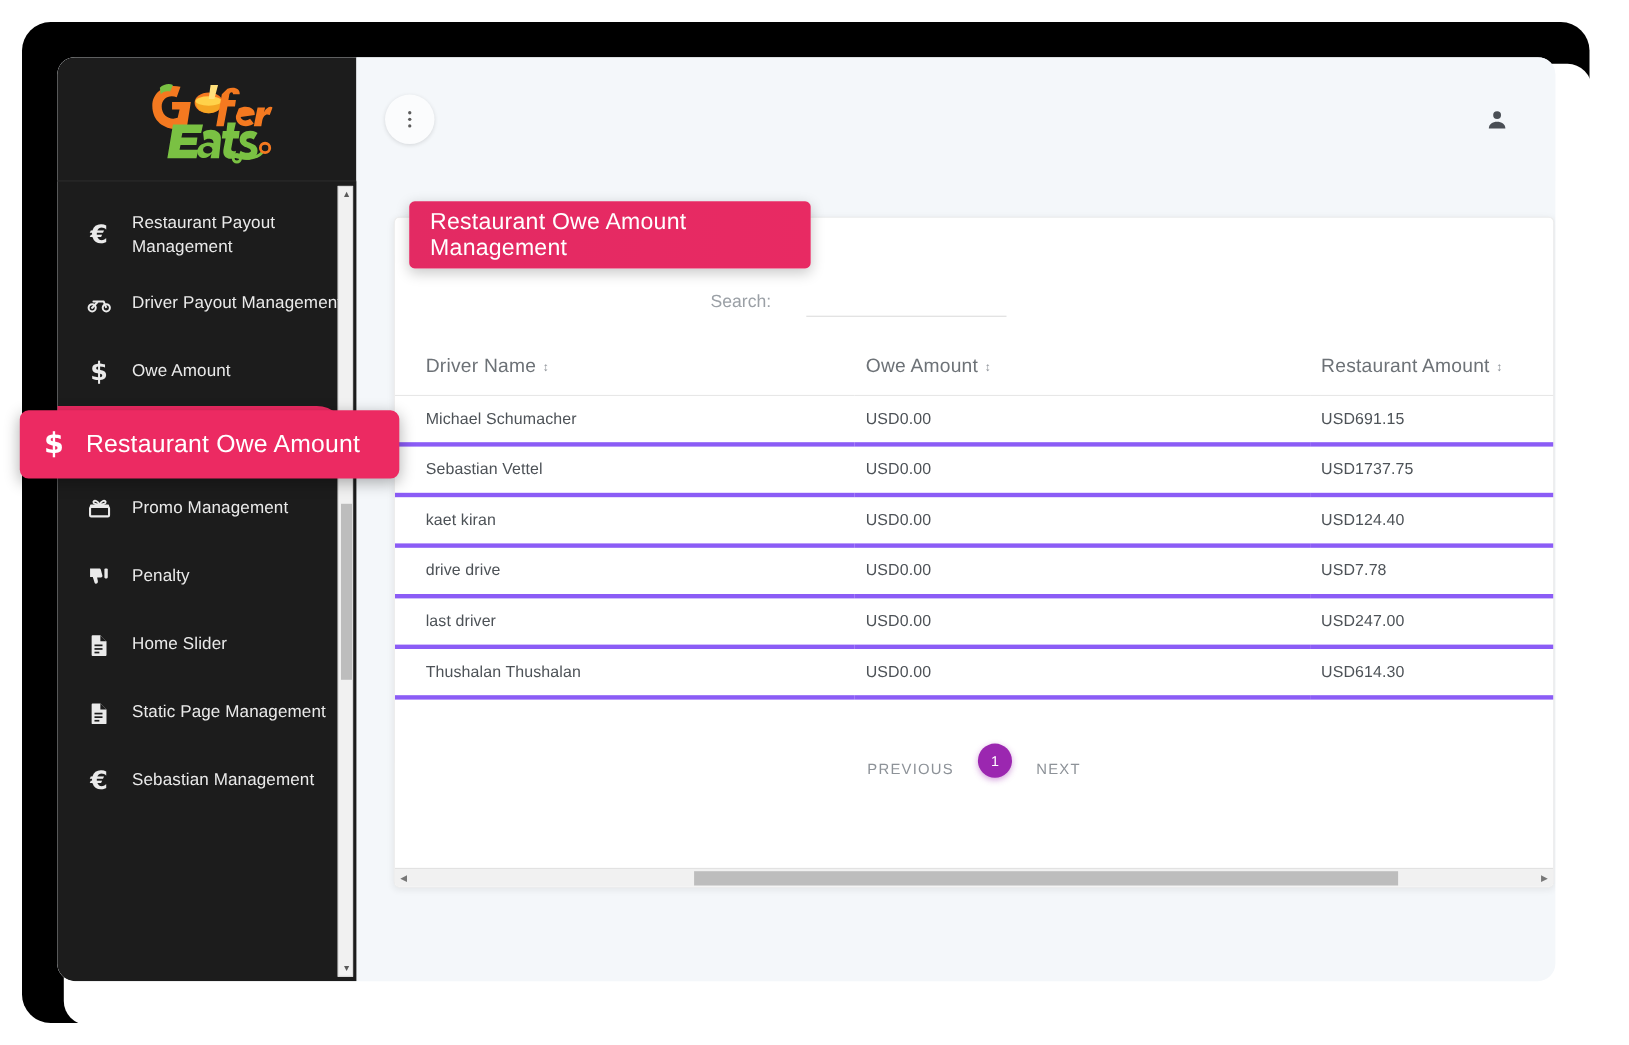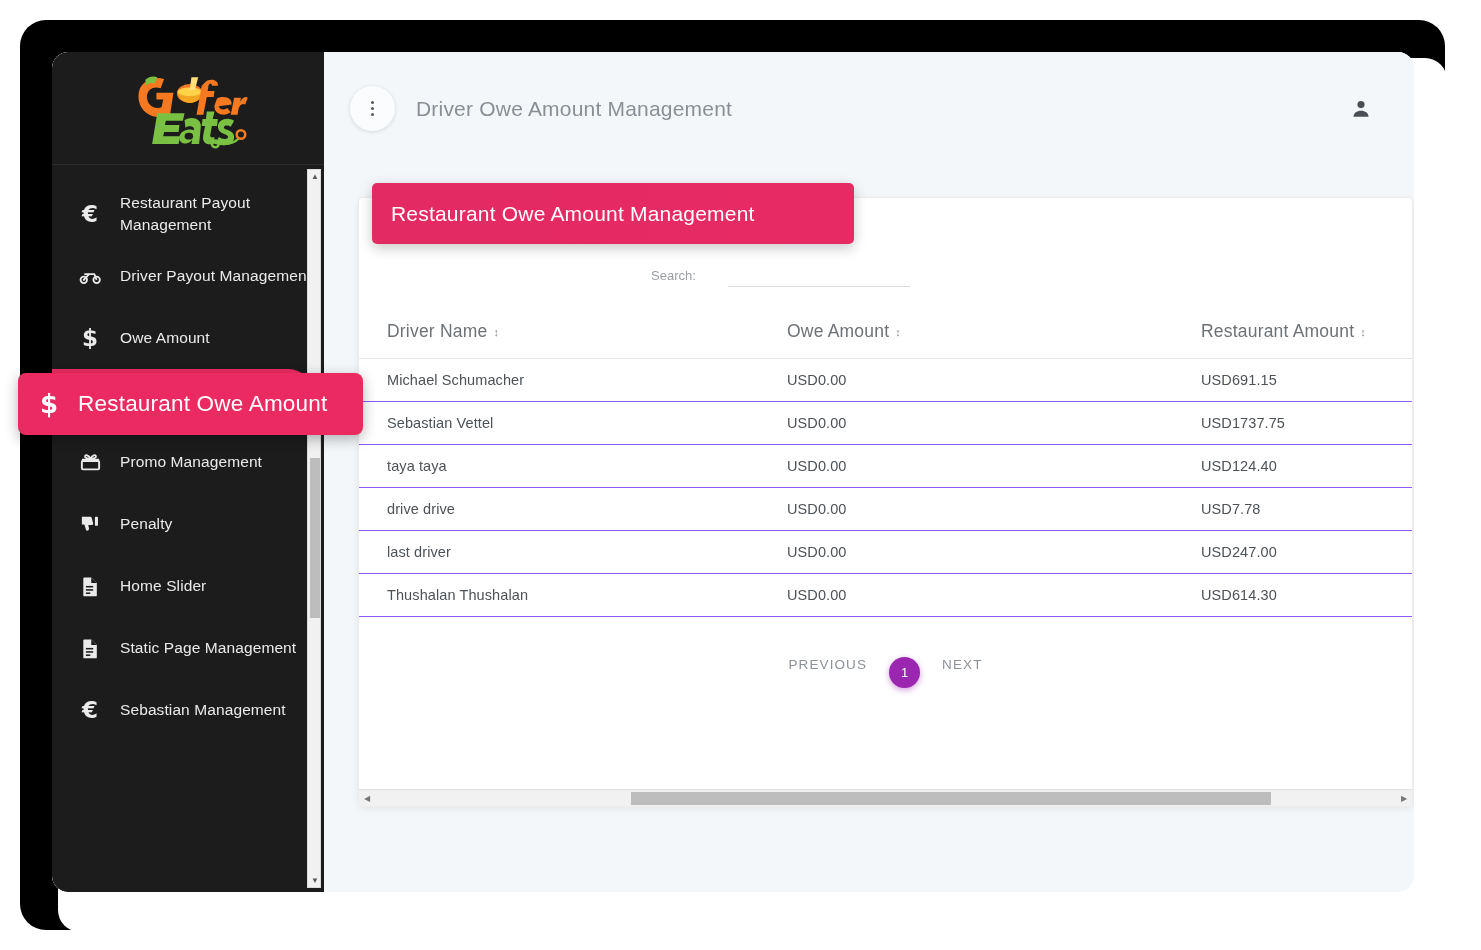--- a/index.html
+++ b/index.html
@@ -166,21 +166,21 @@
     overflow: hidden;
   }
 
   #search-row {
     display: flex;
     align-items: flex-end;
     justify-content: center;
     padding-top: 68px;
     padding-right: 210px;
   }
-  #search-label { font-size: 13px; color: #9ba0a6; padding-bottom: 4px; }
+  #search-label { font-size: 16px; color: #9ba0a6; padding-bottom: 4px; }
   #search-input {
     margin-left: 32px;
     width: 182px;
     border: none;
     border-bottom: 1px solid #dcdcdc;
     outline: none;
     font-size: 14px;
     font-family: "Liberation Sans", sans-serif;
     color: #444;
     padding: 2px 0;
@@ -201,40 +201,40 @@
     color: #6d7277;
     padding: 6px 10px 16px 10px;
     border-bottom: 1px solid #e7e7e7;
     letter-spacing: .2px;
   }
   #data-table th:first-child { padding-left: 28px; }
   #data-table td {
     font-size: 14.5px;
     color: #4d5257;
     padding: 13px 10px;
-    border-bottom: 1px solid #8b5cf6;
+    border-bottom: 4px solid #8b5cf6;
     letter-spacing: .1px;
   }
   #data-table td:first-child { padding-left: 28px; }
   .sort-caret {
     display: inline-block;
     margin-left: 6px;
     font-size: 11px;
     color: #8d9298;
     cursor: pointer;
     transform: translateY(-1px);
   }
   .col-a { width: 418px; }
   .col-b { width: 414px; }
   .col-c { width: 223px; }
 
   
   #pagination {
     display: flex;
-    align-items: flex-start;
+    align-items: flex-end;
     justify-content: center;
     gap: 22px;
     padding-top: 40px;
   }
   .pg-text {
     font-size: 13.5px;
     letter-spacing: 1.1px;
     color: #8d9298;
     cursor: pointer;
   }
@@ -289,21 +289,21 @@
   #tooltip-sidebar .tt-text {
     color: #ffffff;
     font-size: 22.5px;
     margin-left: 20px;
     letter-spacing: .2px;
   }
 
   #tooltip-card {
     position: absolute;
     left: 372px; top: 183px;
-    width: 482px; height: 61px;
+    width: 365px; height: 61px;
     background: #e62a64;
     background: linear-gradient(90deg,#e32a63 0%,#e82a63 100%);
     border-radius: 5px;
     display: flex;
     align-items: center;
     padding-left: 19px;
     box-shadow: 0 4px 13px rgba(0,0,0,.22);
     z-index: 40;
   }
   #tooltip-card .tt-text {
@@ -443,21 +443,20 @@
       <div class="sb-arrow" id="sb-arrow-dn">▼</div>
     </div>
   </nav>
 
   <header id="header">
     <div id="kebab-btn">
       <span class="kdot"></span>
       <span class="kdot"></span>
       <span class="kdot"></span>
     </div>
-    <div id="header-title">Driver Owe Amount Management</div>
     <div id="user-icon">
       <svg width="22" height="22" viewBox="0 0 24 24" fill="currentColor">
         <circle cx="12" cy="7.2" r="3.9"></circle>
         <path d="M3.8 20.5c0-4.3 3.7-6.6 8.2-6.6s8.2 2.3 8.2 6.6z"></path>
       </svg>
     </div>
   </header>
 
   <section id="card">
 
@@ -491,21 +490,21 @@
               <td>Michael Schumacher</td>
               <td>USD0.00</td>
               <td>USD691.15</td>
             </tr>
             <tr>
               <td>Sebastian Vettel</td>
               <td>USD0.00</td>
               <td>USD1737.75</td>
             </tr>
             <tr>
-              <td>taya taya</td>
+              <td>kaet kiran</td>
               <td>USD0.00</td>
               <td>USD124.40</td>
             </tr>
             <tr>
               <td>drive drive</td>
               <td>USD0.00</td>
               <td>USD7.78</td>
             </tr>
             <tr>
               <td>last driver</td>

